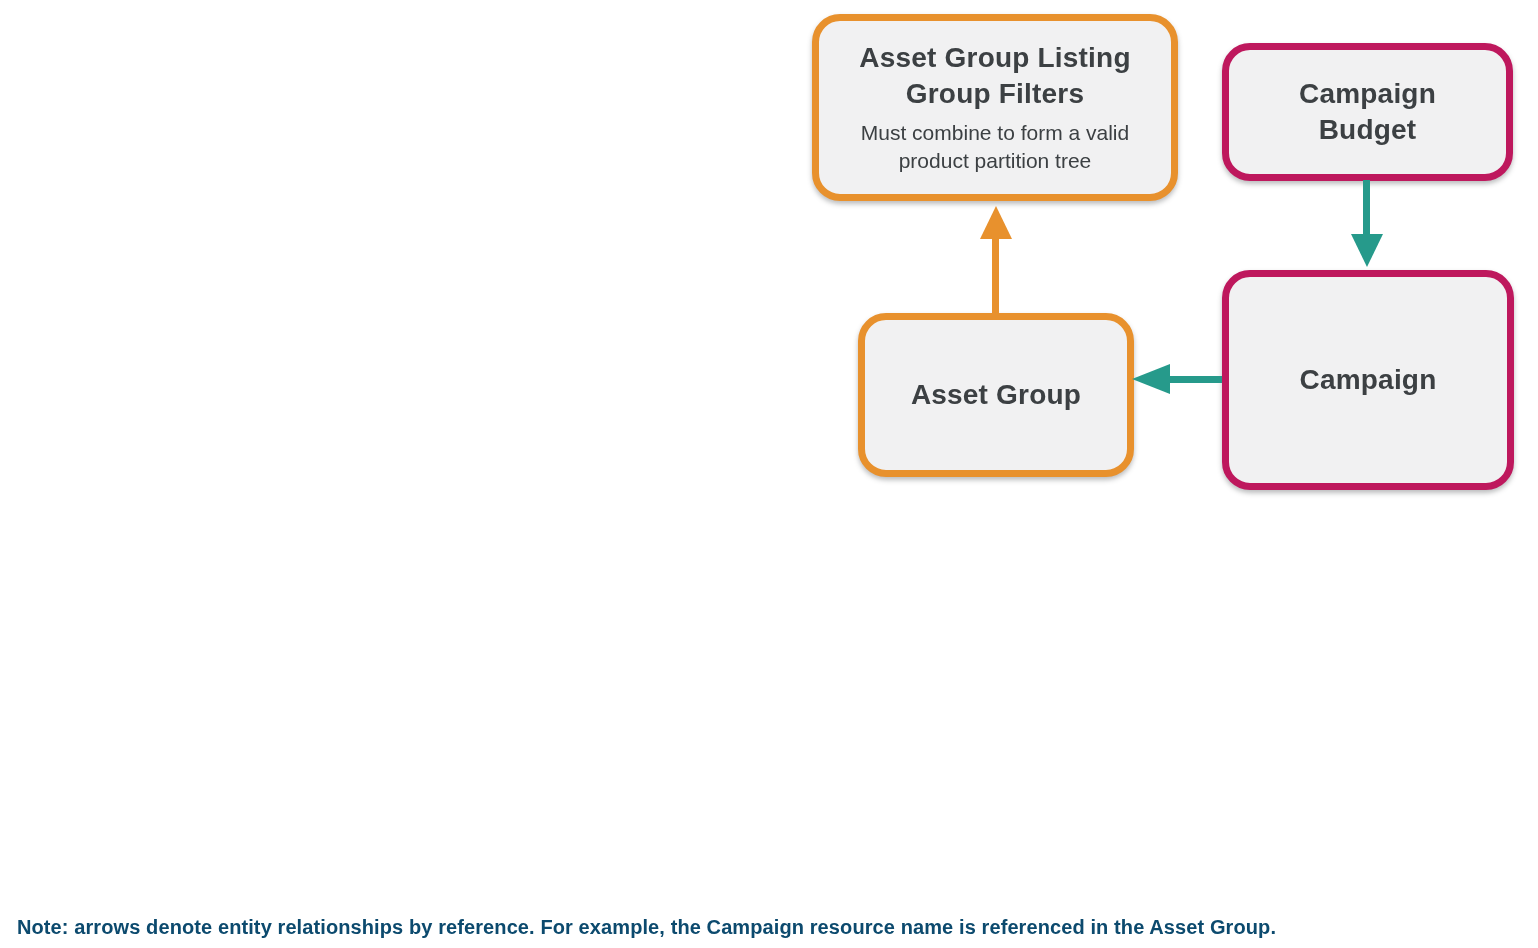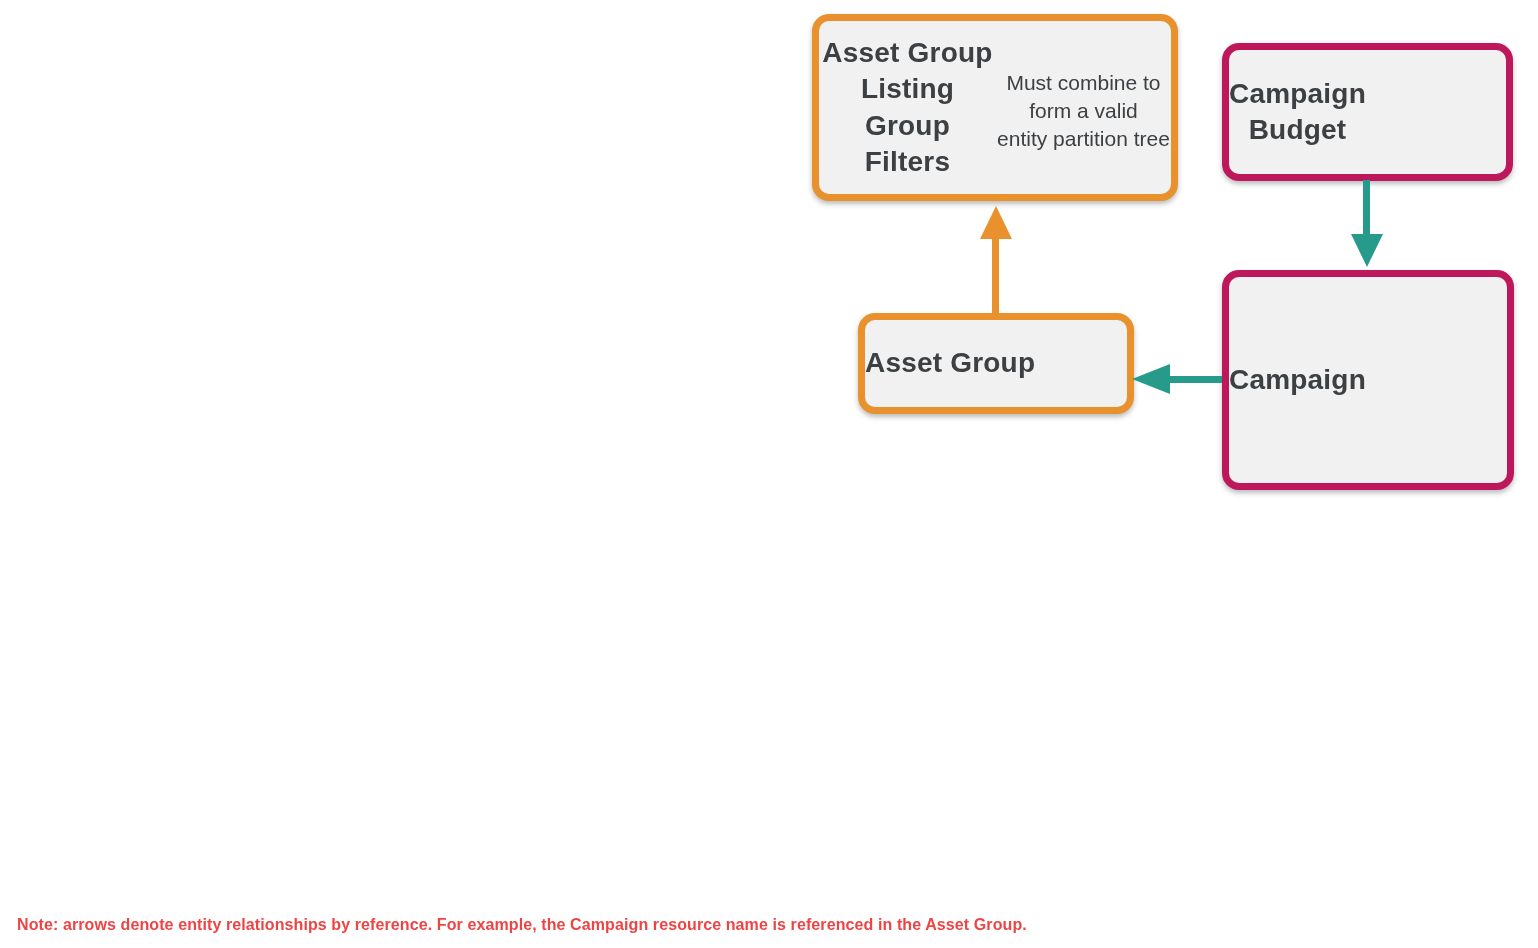--- a/index.html
+++ b/index.html
@@ -12,25 +12,25 @@
     width: 1538px;
     height: 948px;
     background: #ffffff;
     font-family: "Liberation Sans", "DejaVu Sans", sans-serif;
     overflow: hidden;
   }
   .node {
     position: absolute;
     box-sizing: border-box;
     background: #f1f1f2;
-    border-radius: 17px;
+    border-radius: 28px;
     display: flex;
-    flex-direction: row;
+    flex-direction: column;
     align-items: center;
-    justify-content: space-between;
+    justify-content: center;
     text-align: center;
     box-shadow: 0 3px 5px rgba(60, 64, 67, 0.35);
   }
   .node.orange { border: 7px solid #e8912d; }
   .node.teal   { border: 7px solid #be185d; }
 
   .node-title {
     font-weight: bold;
     font-size: 28px;
     line-height: 1.29;
@@ -42,21 +42,21 @@
     font-size: 21px;
     line-height: 1.33;
     color: #3c4043;
     white-space: pre-line;
     margin-top: 7px;
   }
 
   
   #node-listing-filters { left: 812px;  top: 14px;  width: 366px; height: 187px; }
   #node-campaign-budget { left: 1222px; top: 43px;  width: 291px; height: 138px; }
-  #node-asset-group     { left: 858px;  top: 313px; width: 276px; height: 101px; }
+  #node-asset-group     { left: 858px;  top: 313px; width: 276px; height: 164px; }
   #node-campaign        { left: 1222px; top: 270px; width: 292px; height: 220px; }
 
   
   .shaft { position: absolute; }
   .shaft.orange-bg { background: #e8912d; }
   .shaft.teal-bg   { background: #269a8b; }
   .tri { position: absolute; width: 0; height: 0; }
 
   
   #arrow-up-shaft { left: 992px; top: 238px; width: 7px; height: 75px; }
@@ -82,37 +82,37 @@
     left: 1132px; top: 364px;
     border-top: 15px solid transparent;
     border-bottom: 15px solid transparent;
     border-right: 38px solid #269a8b;
   }
 
   .footnote {
     position: absolute;
     left: 17px;
     top: 916px;
-    font-size: 16px;
+    font-size: 20px;
     font-weight: bold;
-    color: #ef4444;
+    color: #0c4a6e;
     letter-spacing: 0.1px;
     white-space: nowrap;
   }
 </style>
 </head>
 <body>
 
 <div class="canvas">
 
   <div class="node orange" id="node-listing-filters">
     <div class="node-title">Asset Group Listing
 Group Filters</div>
     <div class="node-sub">Must combine to form a valid
-entity partition tree</div>
+product partition tree</div>
   </div>
 
   <div class="node teal" id="node-campaign-budget">
     <div class="node-title">Campaign
 Budget</div>
   </div>
 
   <div class="node orange" id="node-asset-group">
     <div class="node-title">Asset Group</div>
   </div>

